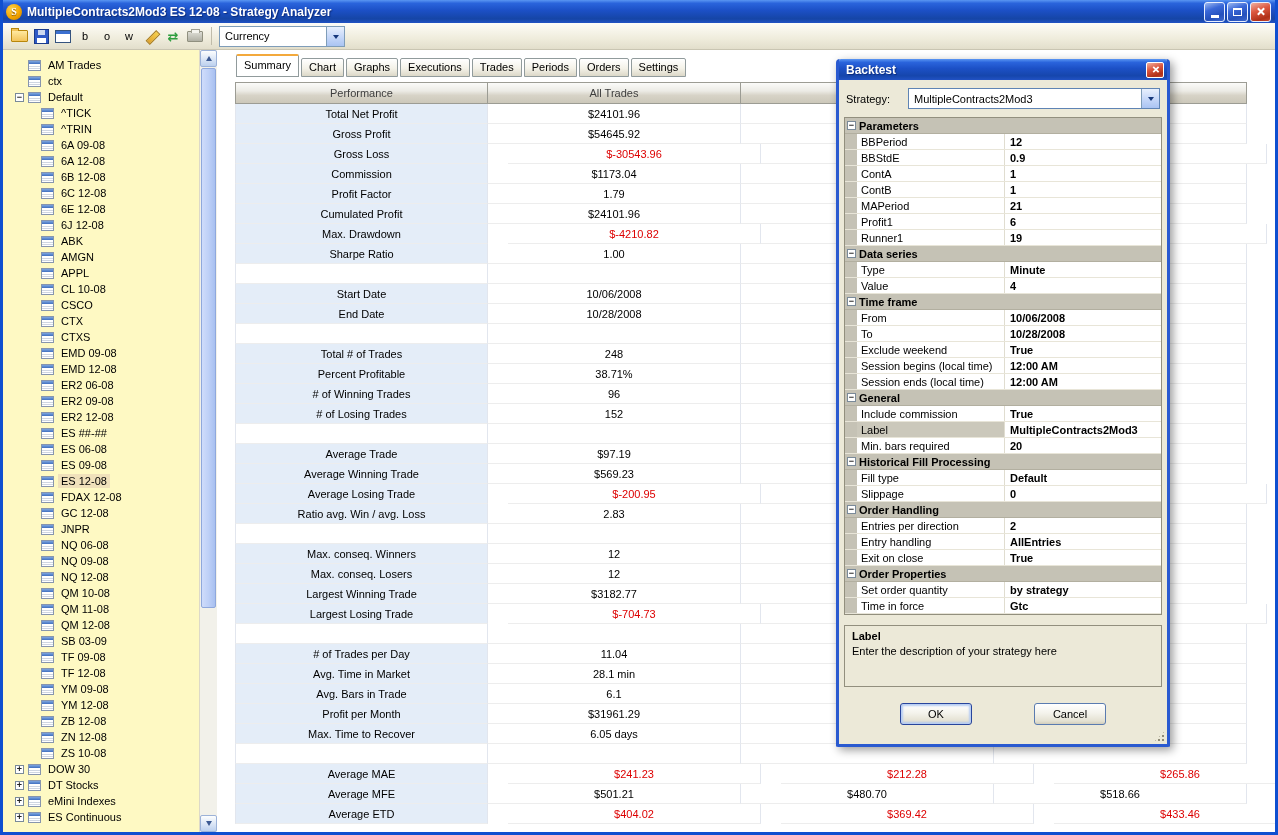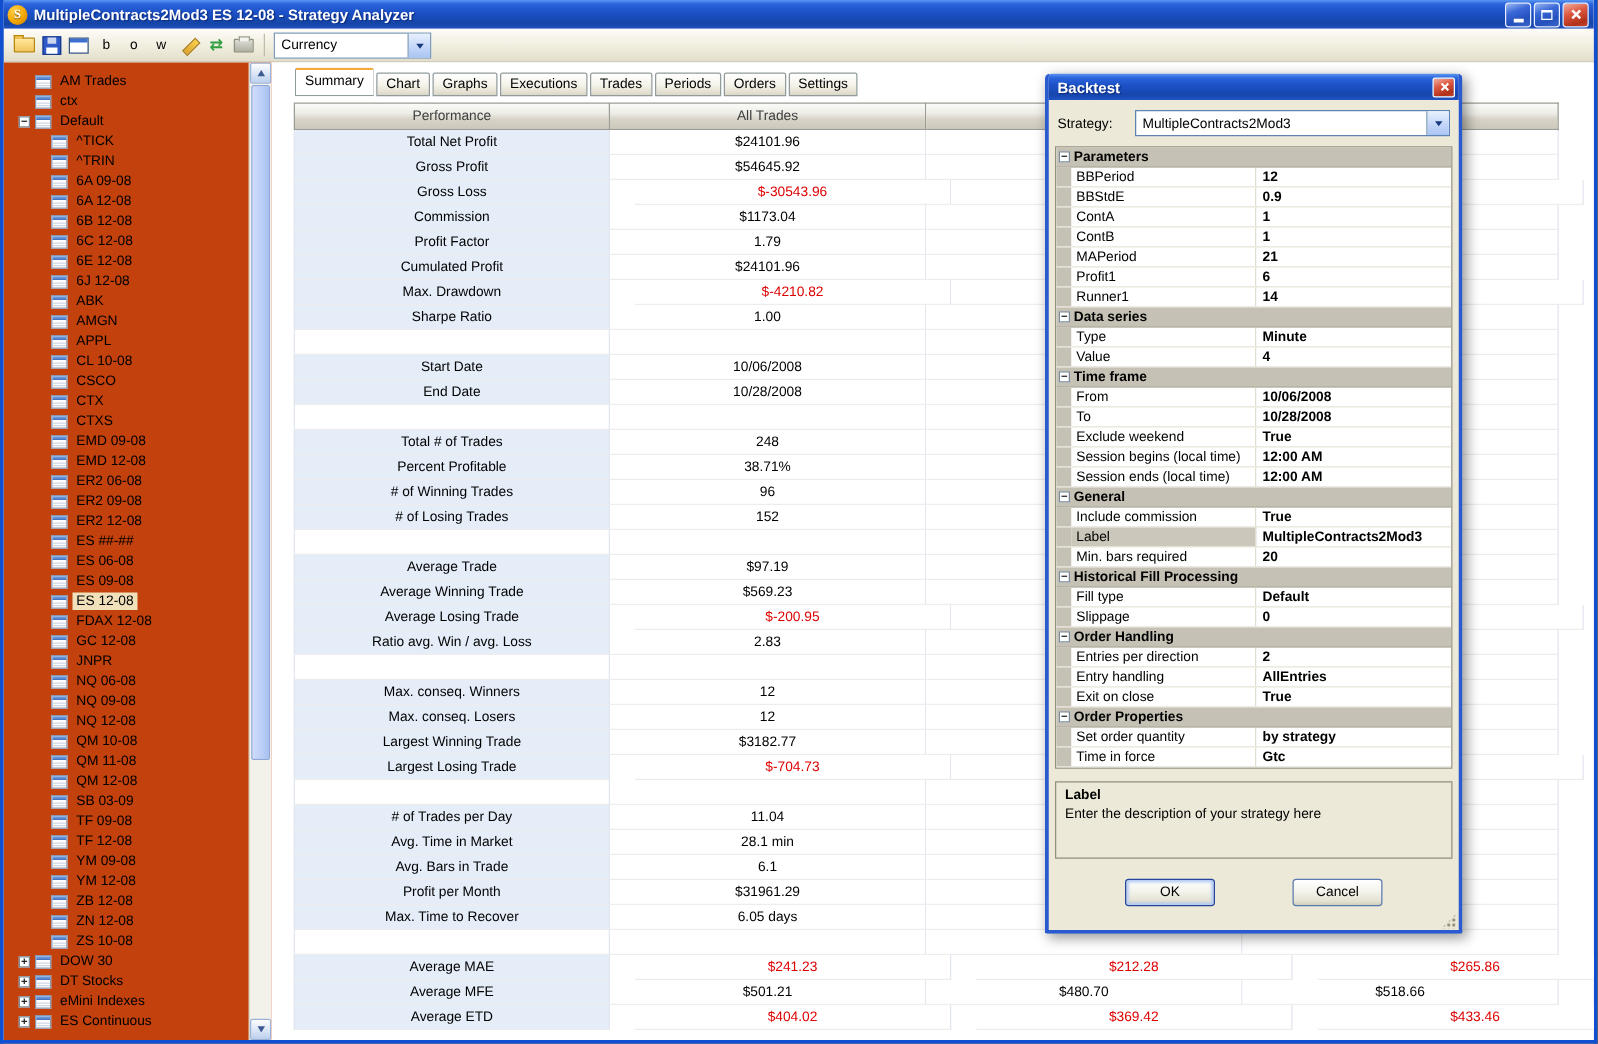--- a/index.html
+++ b/index.html
@@ -58,21 +58,21 @@
   .combo-text{flex:1;display:flex;align-items:center;padding:0 5px;font-size:11px;white-space:nowrap;overflow:hidden;}
   .combo-btn{width:17px;flex-shrink:0;border-left:1px solid #7f9db9;display:flex;align-items:center;justify-content:center;
     background:linear-gradient(180deg,#e8f0fd,#c8d9f9 50%,#aac4f2);}
   .down-arrow{width:0;height:0;border:3.5px solid transparent;border-top:4.5px solid #16387c;margin-top:4px;}
   .tb-combo{width:126px;margin-left:2px;}
 
   
   .content{flex:1;display:flex;min-height:0;background:#fff;}
 
   
-  .tree-panel{width:214px;flex-shrink:0;position:relative;background:#c2410c;overflow:hidden;}
+  .tree-panel{width:214px;flex-shrink:0;position:relative;background:#fef9c3;overflow:hidden;}
   .tree-items{padding-top:7px;}
   .titem{display:flex;align-items:center;height:16px;padding-left:12px;white-space:nowrap;}
   .titem.lvl1{padding-left:38px;}
   .exp{flex-shrink:0;width:9px;height:9px;box-sizing:border-box;border:1px solid #7a8a99;background:#fff;
     font:bold 9px/7px "Liberation Sans",sans-serif;text-align:center;color:#222;margin-right:4px;}
   .exp-sp{flex-shrink:0;width:13px;}
   .gicon{flex-shrink:0;width:13px;height:11px;box-sizing:border-box;border:1px solid #8795ad;background:#fff;
     position:relative;margin-right:4px;}
   .gicon::before{content:"";position:absolute;left:0;right:0;top:0;height:3px;background:linear-gradient(180deg,#7fa7e0,#3f6fc0);}
   .gicon::after{content:"";position:absolute;left:0;right:0;top:5px;height:1px;background:#cfd6e2;box-shadow:0 2px 0 #cfd6e2;}
@@ -710,21 +710,21 @@
             <span class="pval">21</span>
           </div>
           <div class="prow">
             <span class="gutter"></span>
             <span class="pname">Profit1</span>
             <span class="pval">6</span>
           </div>
           <div class="prow">
             <span class="gutter"></span>
             <span class="pname">Runner1</span>
-            <span class="pval">14</span>
+            <span class="pval">19</span>
           </div>
           <div class="pcat">
             <span class="exp">−</span>
             <span class="pcat-label">Data series</span>
           </div>
           <div class="prow">
             <span class="gutter"></span>
             <span class="pname">Type</span>
             <span class="pval">Minute</span>
           </div>

